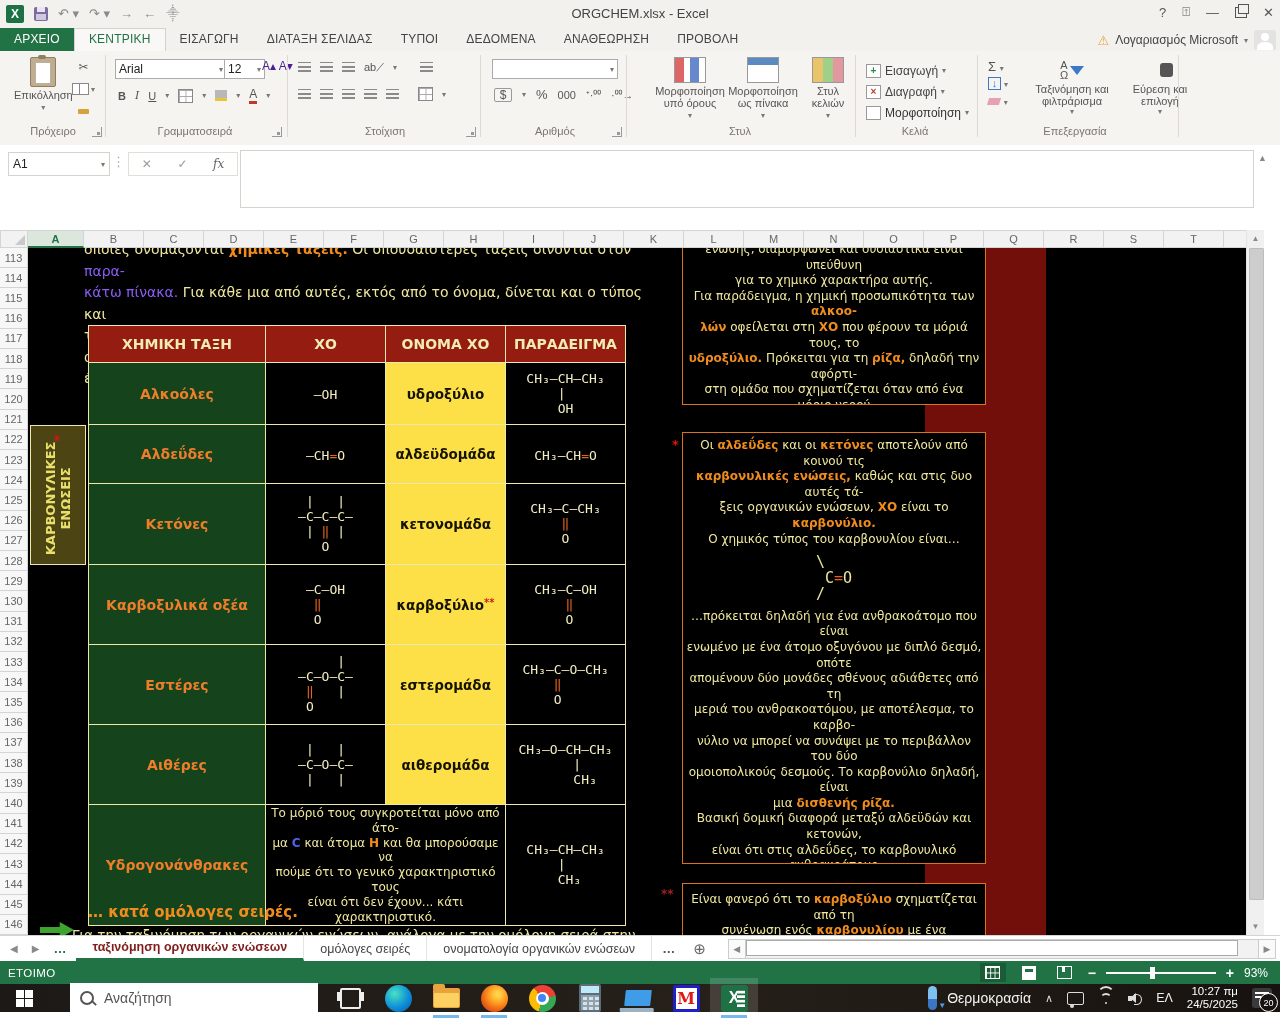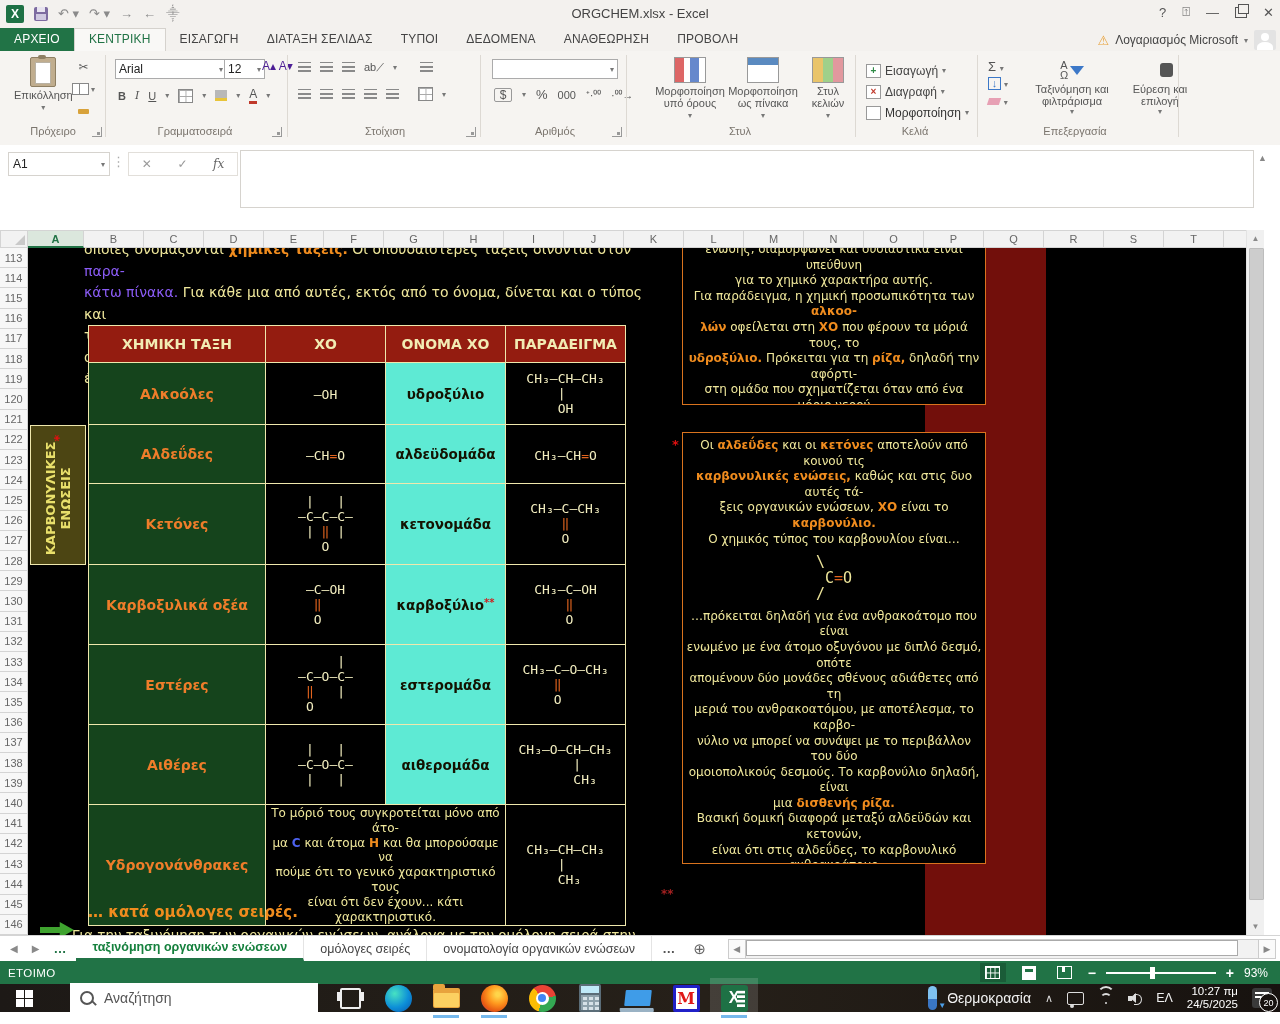--- a/index.html
+++ b/index.html
@@ -92,21 +92,21 @@
   .c-o{color:#f08c1e;font-weight:bold}
   .c-bl{color:#8b5cf6}
   .c-blb{color:#4d62f0;font-weight:bold}
   .c-bond{color:#e2641e}
   .c-sup{color:#cc2020;font-weight:bold;font-size:10px;vertical-align:4px}
   .c-ast{color:#e01010;font-weight:bold}
   table.chem{position:absolute;left:60px;top:77px;border-collapse:collapse;table-layout:fixed;width:537px}
   .chem td,.chem th{border:1px solid #efe8ad;padding:1px;text-align:center;vertical-align:middle;overflow:hidden}
   .chem th{background:#941c10;color:#f2ecb4;font-size:14px;font-weight:bold}
   td.name{background:#15441c;color:#ef7d2a;font-weight:bold;font-size:14px}
-  td.grp{background:#5eead4;color:#141200;font-weight:bold;font-size:13.5px}
+  td.grp{background:#fde047;color:#141200;font-weight:bold;font-size:13.5px}
   td.xo,td.ex{background:#000;color:#f4efc0}
   .fpre{margin:0;font-family:"DejaVu Sans Mono",monospace;font-size:13px;line-height:15px;
         display:inline-block;text-align:left;white-space:pre}
   td.desc{background:#000;color:#efe79b;font-size:12px;line-height:14.8px;font-weight:normal;white-space:pre-line}
   .side-label{position:absolute;left:2px;top:177px;width:56px;height:140px;background:#4c4513;
               border:1px solid #efe8ad;box-sizing:border-box}
   .side-rot{position:absolute;left:50%;top:50%;width:140px;height:54px;transform:translate(-50%,-50%) rotate(-90deg);
             display:flex;align-items:center;justify-content:center;color:#e9e06b;font-size:13px;font-weight:bold;
             line-height:15px;text-align:center;white-space:pre-line}
   .band{position:absolute;left:897px;top:-10px;width:121px;height:700px;background:#720f0b}
@@ -123,21 +123,21 @@
   .outro-title{position:absolute;left:60px;top:655px;color:#f08c1e;font-weight:bold;font-size:15px}
   .outro-line{position:absolute;left:44px;top:679px;color:#efe79b;font-size:13.5px;white-space:nowrap}
   .garrow{position:absolute;left:12px;top:674px;width:34px;height:16px;background:#3fa32f;
           clip-path:polygon(0 32%,58% 32%,58% 0,100% 50%,58% 100%,58% 68%,0 68%)}
   
   .tabbar{left:0;top:935px;width:1280px;height:26px;background:#fff;border-top:1px solid #d4d4d4;
           box-sizing:border-box;display:flex;align-items:stretch;font-size:12.5px;color:#444}
   .tnav{display:flex;align-items:center;gap:14px;padding:0 10px;color:#8a8a8a;font-size:10px}
   .tdots{color:#217346;font-weight:bold;font-size:13px}
   .stab{display:flex;align-items:center;padding:0 16px;border-right:1px solid #e4e4e4;white-space:nowrap}
-  .stab.active{color:#15803d;font-weight:bold;border-bottom:3px solid #217346;background:#fff}
+  .stab.active{color:#7f1d1d;font-weight:bold;border-bottom:3px solid #217346;background:#fff}
   .addsheet{display:flex;align-items:center;padding:0 8px;color:#666;font-size:15px}
   .hscroll{margin-left:14px;flex:1;display:flex;align-items:center;gap:0;padding:3px 4px 3px 0}
   .harr{width:16px;height:18px;border:1px solid #ccc;color:#888;font-size:9px;display:flex;align-items:center;justify-content:center;background:#fafafa}
   .htrack{flex:1;height:18px;border-top:1px solid #ccc;border-bottom:1px solid #ccc;background:#f2f2f2}
   .hthumb{width:96%;height:16px;margin-top:0px;background:#fff;border:1px solid #aaa;box-sizing:border-box}
   
   .statusbar{left:0;top:961px;width:1280px;height:23px;background:#217346;color:#fff;font-size:11.5px;display:flex;align-items:center}
   .mode{padding-left:8px;letter-spacing:.4px}
   .sright{position:absolute;right:6px;display:flex;align-items:center;gap:10px}
   .vicon{width:26px;height:19px;display:flex;align-items:center;justify-content:center}
@@ -610,20 +610,24 @@
 μια </span><span class="c-o">δισθενής ρίζα.</span><span>
 Βασική δομική διαφορά μεταξύ αλδεϋδών και κετονών,
 είναι ότι στις αλδεΰδες, το καρβονυλικό ανθρακοάτομο
 το συναντούμε στην άκρη της ανθρακικής αλυσίδας, ε-
 νώ στις κετόνες σε ενδιάμεση θέση.
 Σχετικά είναι τα </span></div>
 
   </div>
 
   <div class="mark2">**</div>
+  <div class="rbox box3">
+    <div class="p"><span>Είναι φανερό ότι το </span><span class="c-o">καρβοξύλιο</span><span> σχηματίζεται από τη
+συνένωση ενός </span><span class="c-o">καρβονυλίου</span><span> με ένα </span></div>
+  </div>
 
   <div class="garrow"></div>
   <div class="outro-title">… κατά ομόλογες σειρές.</div>
   <div class="outro-line">Για την ταξινόμηση των οργανικών ενώσεων, ανάλογα με την ομόλογη σειρά στην</div>
 </div>
 
 <div class="abs vscroll">
   <div class="varr" style="top:0">▲</div>
   <div class="vthumb"></div>
   <div class="varr" style="bottom:0">▼</div>

